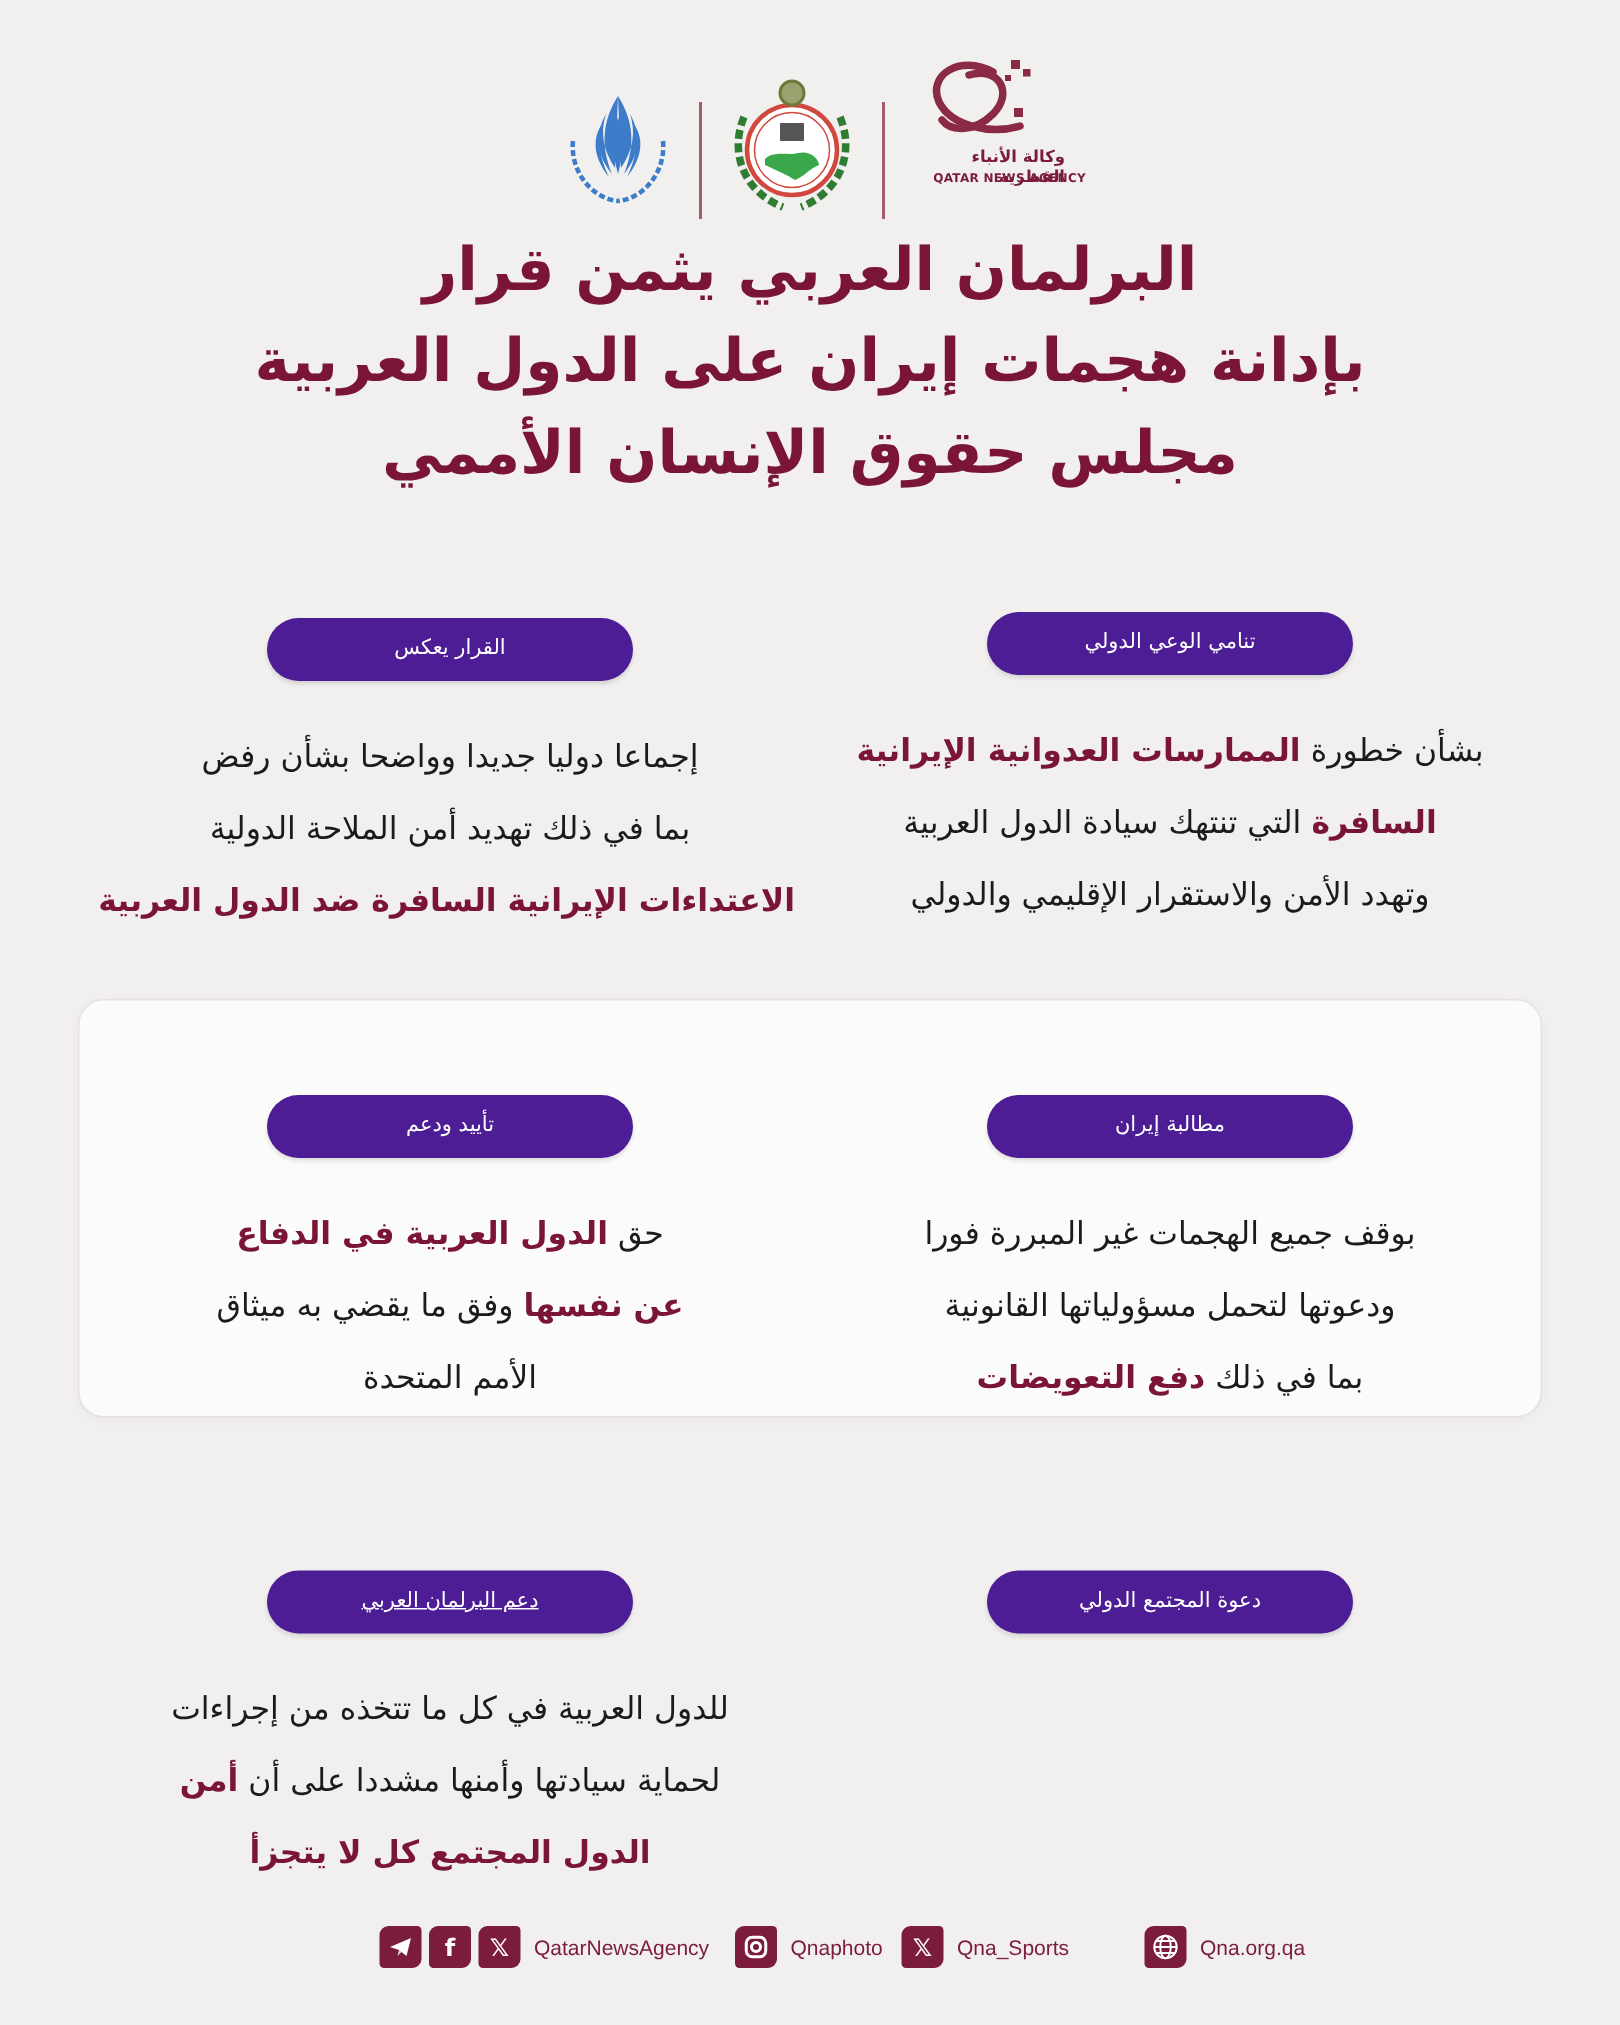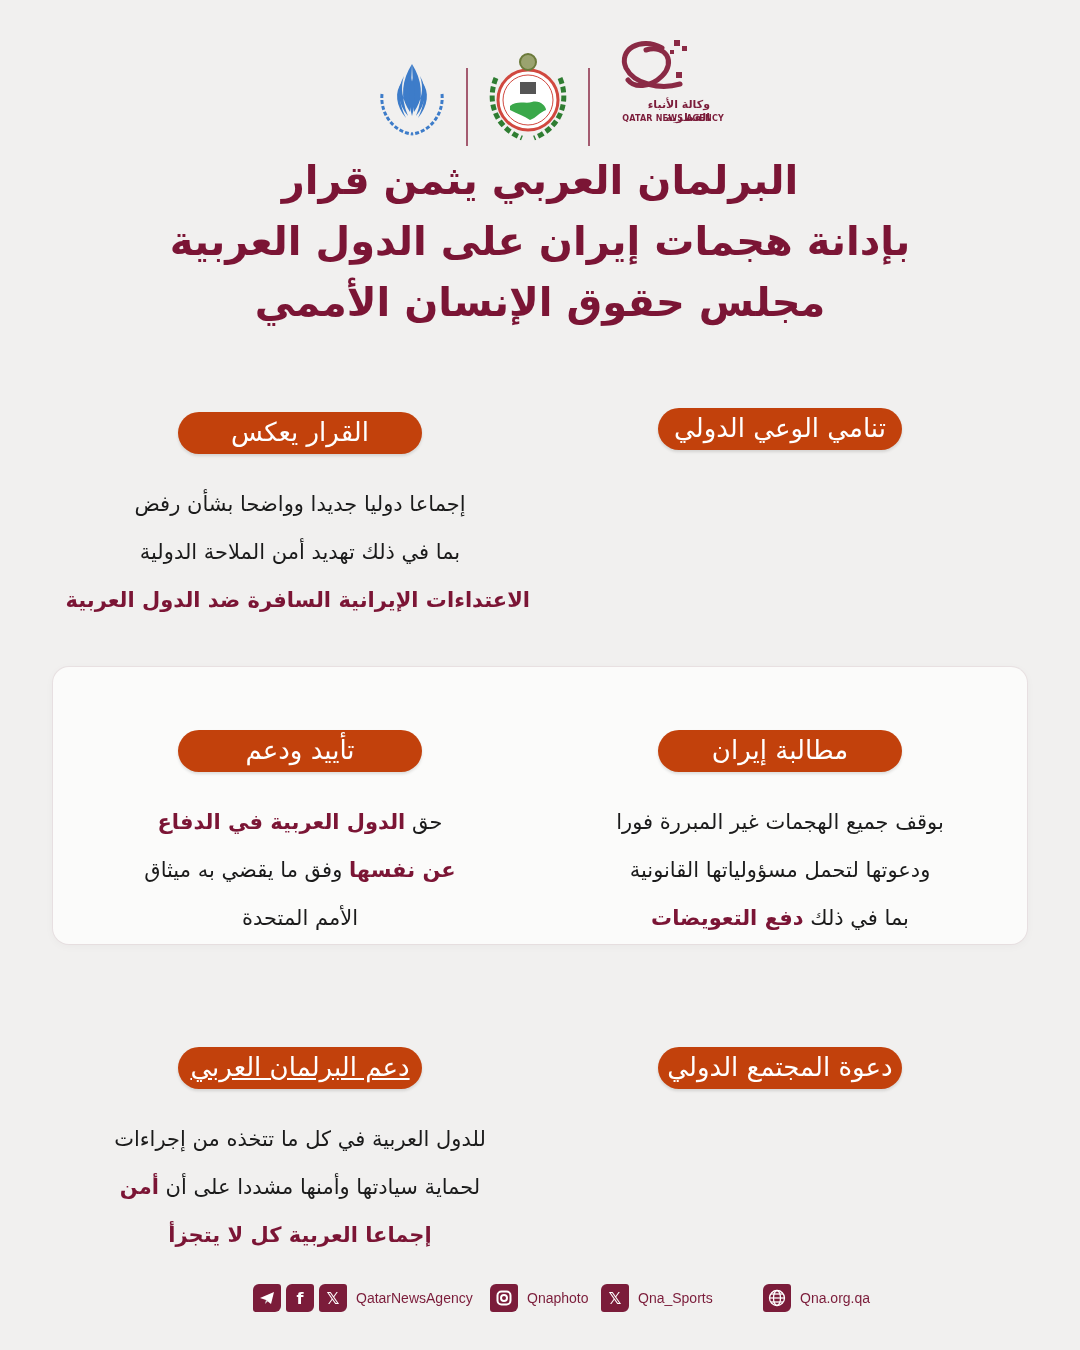--- a/index.html
+++ b/index.html
@@ -32,22 +32,22 @@
 
   .panel {
     position: absolute; left: 53px; top: 667px; width: 974px; height: 277px;
     background: #fbfbfa; border-radius: 16px;
     box-shadow: 0 0 0 1px rgba(220,200,205,.35), 0 2px 10px rgba(0,0,0,.04);
   }
 
   .card { position: absolute; width: 460px; text-align: center; direction: rtl; }
   .pill {
     display: inline-block; height: 42px; line-height: 40px; padding: 0 28px;
-    border-radius: 21px; background: #c2410c; color: #ffffff;
-    font-size: 26px; box-shadow: 0 2px 3px rgba(0,0,0,.12);
+    border-radius: 21px; background: #4c1d95; color: #ffffff;
+    font-size: 14px; box-shadow: 0 2px 3px rgba(0,0,0,.12);
   }
   .body-text {
     margin-top: 34px; font-size: 21px; line-height: 32px; color: #1b1b1b;
   }
   .body-text .line { white-space: nowrap; margin-top: 16px; }
   .hl { color: #7b1535; font-weight: bold; }
 
   .c1 { left: 550px; top: 408px; }
   .c2 { left: 70px;  top: 412px; }
   .c3 { left: 550px; top: 730px; }
@@ -122,20 +122,25 @@
 <div class="title">
   <div>البرلمان العربي يثمن قرار</div>
   <div>بإدانة هجمات إيران على الدول العربية</div>
   <div>مجلس حقوق الإنسان الأممي</div>
 </div>
 
 <div class="panel"></div>
 
 <div class="card c1">
   <div class="pill p1">تنامي الوعي الدولي</div>
+  <div class="body-text">
+      <div class="line"><span>بشأن خطورة </span><span class="hl">الممارسات العدوانية الإيرانية</span></div>
+      <div class="line"><span class="hl">السافرة</span><span> التي تنتهك سيادة الدول العربية</span></div>
+      <div class="line"><span>وتهدد الأمن والاستقرار الإقليمي والدولي</span></div>
+    </div>
 </div>
 <div class="card c2">
   <div class="pill p2">القرار يعكس</div>
   <div class="body-text">
       <div class="line"><span>إجماعا دوليا جديدا وواضحا بشأن رفض</span></div>
       <div class="line"><span>بما في ذلك تهديد أمن الملاحة الدولية</span></div>
       <div class="line"><span class="hl">الاعتداءات الإيرانية السافرة ضد الدول العربية</span></div>
     </div>
 </div>
 <div class="card c3">
@@ -155,21 +160,21 @@
     </div>
 </div>
 <div class="card c5">
   <div class="pill p5">دعوة المجتمع الدولي</div>
 </div>
 <div class="card c6">
   <div class="pill p6">دعم البرلمان العربي</div>
   <div class="body-text">
       <div class="line"><span>للدول العربية في كل ما تتخذه من إجراءات</span></div>
       <div class="line"><span>لحماية سيادتها وأمنها مشددا على أن </span><span class="hl">أمن</span></div>
-      <div class="line"><span class="hl">إجماعا العربية كل لا يتجزأ</span></div>
+      <div class="line"><span class="hl">الدول المجتمع كل لا يتجزأ</span></div>
     </div>
 </div>
 
 <div class="footer">
   <div class="f-item" style="left:253px;">
     <div class="sq">
       <svg width="16" height="16" viewBox="0 0 16 16">
           <path d="M1 8 L15 2 L12 14 L7 10 Z" fill="#fff"></path>
           <path d="M7 10 L6 14 L9 11" fill="#ddd"></path>
         </svg>

